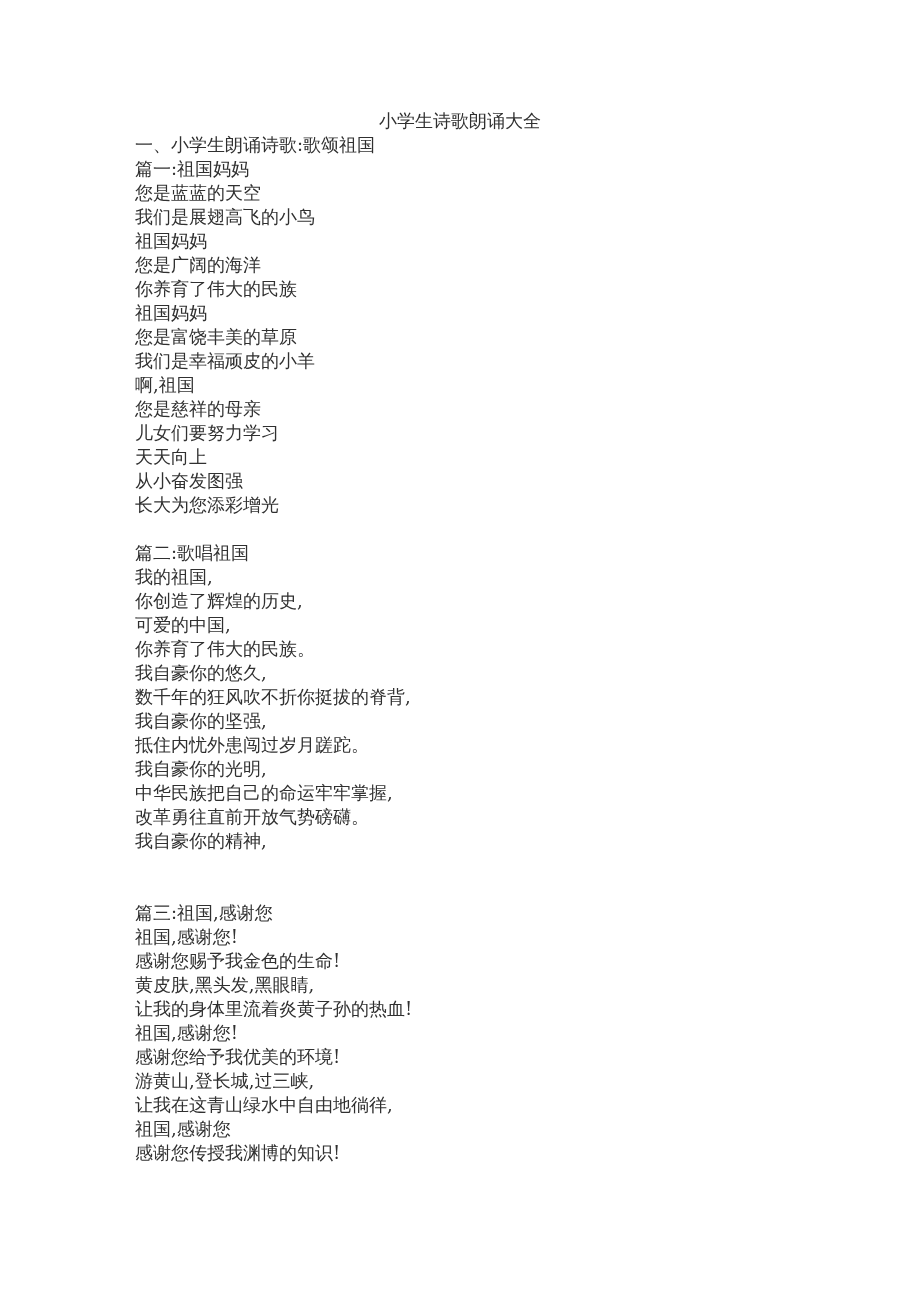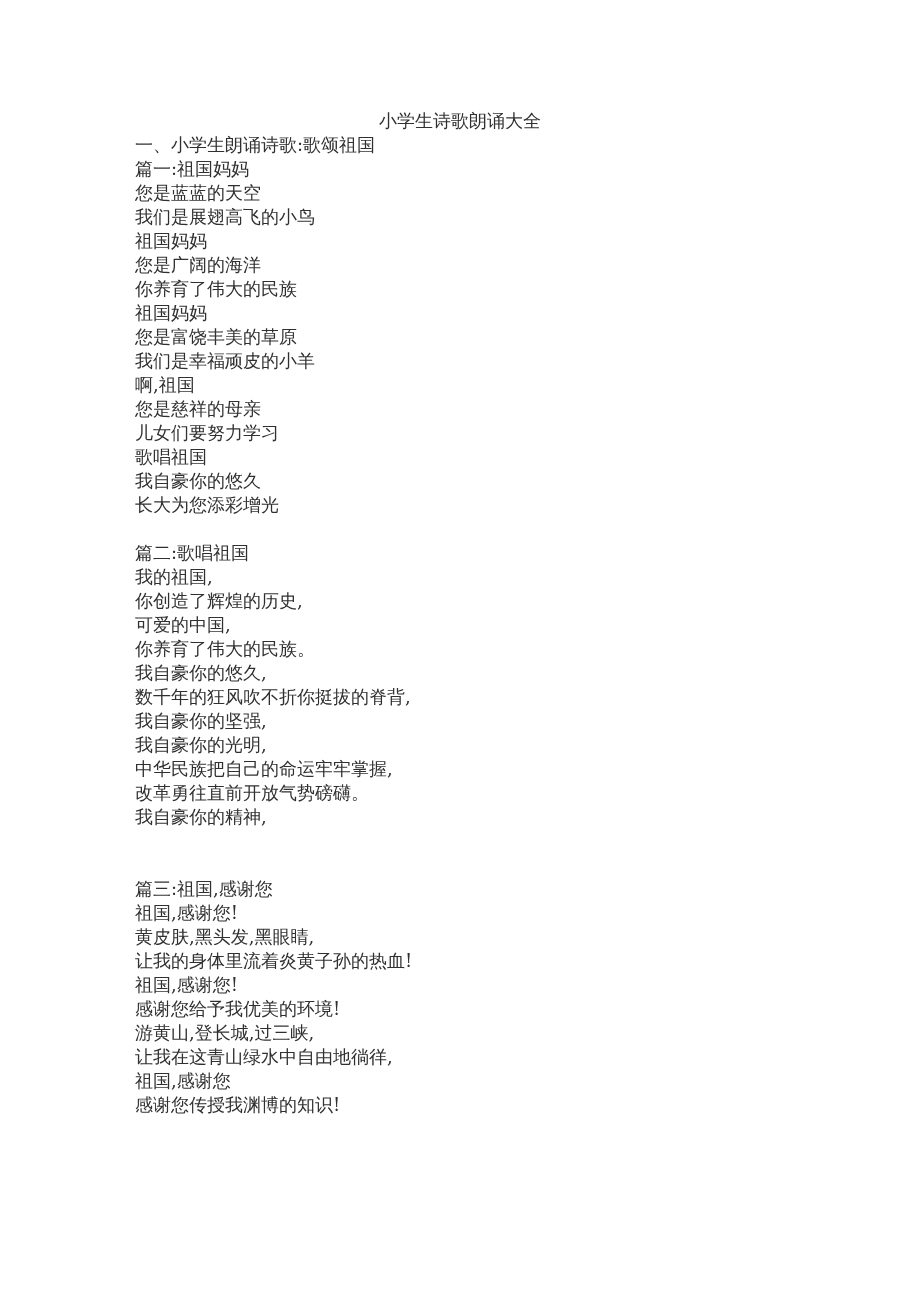--- a/index.html
+++ b/index.html
@@ -45,40 +45,42 @@
         <div class="line">我们是展翅高飞的小鸟</div>
         <div class="line">祖国妈妈</div>
         <div class="line">您是广阔的海洋</div>
         <div class="line">你养育了伟大的民族</div>
         <div class="line">祖国妈妈</div>
         <div class="line">您是富饶丰美的草原</div>
         <div class="line">我们是幸福顽皮的小羊</div>
         <div class="line">啊,祖国</div>
         <div class="line">您是慈祥的母亲</div>
         <div class="line">儿女们要努力学习</div>
-        <div class="line">歌唱祖国</div>
-        <div class="line">我自豪你的悠久</div>
+        <div class="line">天天向上</div>
+        <div class="line">从小奋发图强</div>
         <div class="line">长大为您添彩增光</div>
         <div class="line"></div>
         <div class="line">篇二:歌唱祖国</div>
         <div class="line">我的祖国,</div>
         <div class="line">你创造了辉煌的历史,</div>
         <div class="line">可爱的中国,</div>
         <div class="line">你养育了伟大的民族。</div>
         <div class="line">我自豪你的悠久,</div>
         <div class="line">数千年的狂风吹不折你挺拔的脊背,</div>
         <div class="line">我自豪你的坚强,</div>
+        <div class="line">抵住内忧外患闯过岁月蹉跎。</div>
         <div class="line">我自豪你的光明,</div>
         <div class="line">中华民族把自己的命运牢牢掌握,</div>
         <div class="line">改革勇往直前开放气势磅礴。</div>
         <div class="line">我自豪你的精神,</div>
         <div class="line"></div>
         <div class="line"></div>
         <div class="line">篇三:祖国,感谢您</div>
         <div class="line">祖国,感谢您!</div>
+        <div class="line">感谢您赐予我金色的生命!</div>
         <div class="line">黄皮肤,黑头发,黑眼睛,</div>
         <div class="line">让我的身体里流着炎黄子孙的热血!</div>
         <div class="line">祖国,感谢您!</div>
         <div class="line">感谢您给予我优美的环境!</div>
         <div class="line">游黄山,登长城,过三峡,</div>
         <div class="line">让我在这青山绿水中自由地徜徉,</div>
         <div class="line">祖国,感谢您</div>
         <div class="line">感谢您传授我渊博的知识!</div>
       </div>
   </div>

